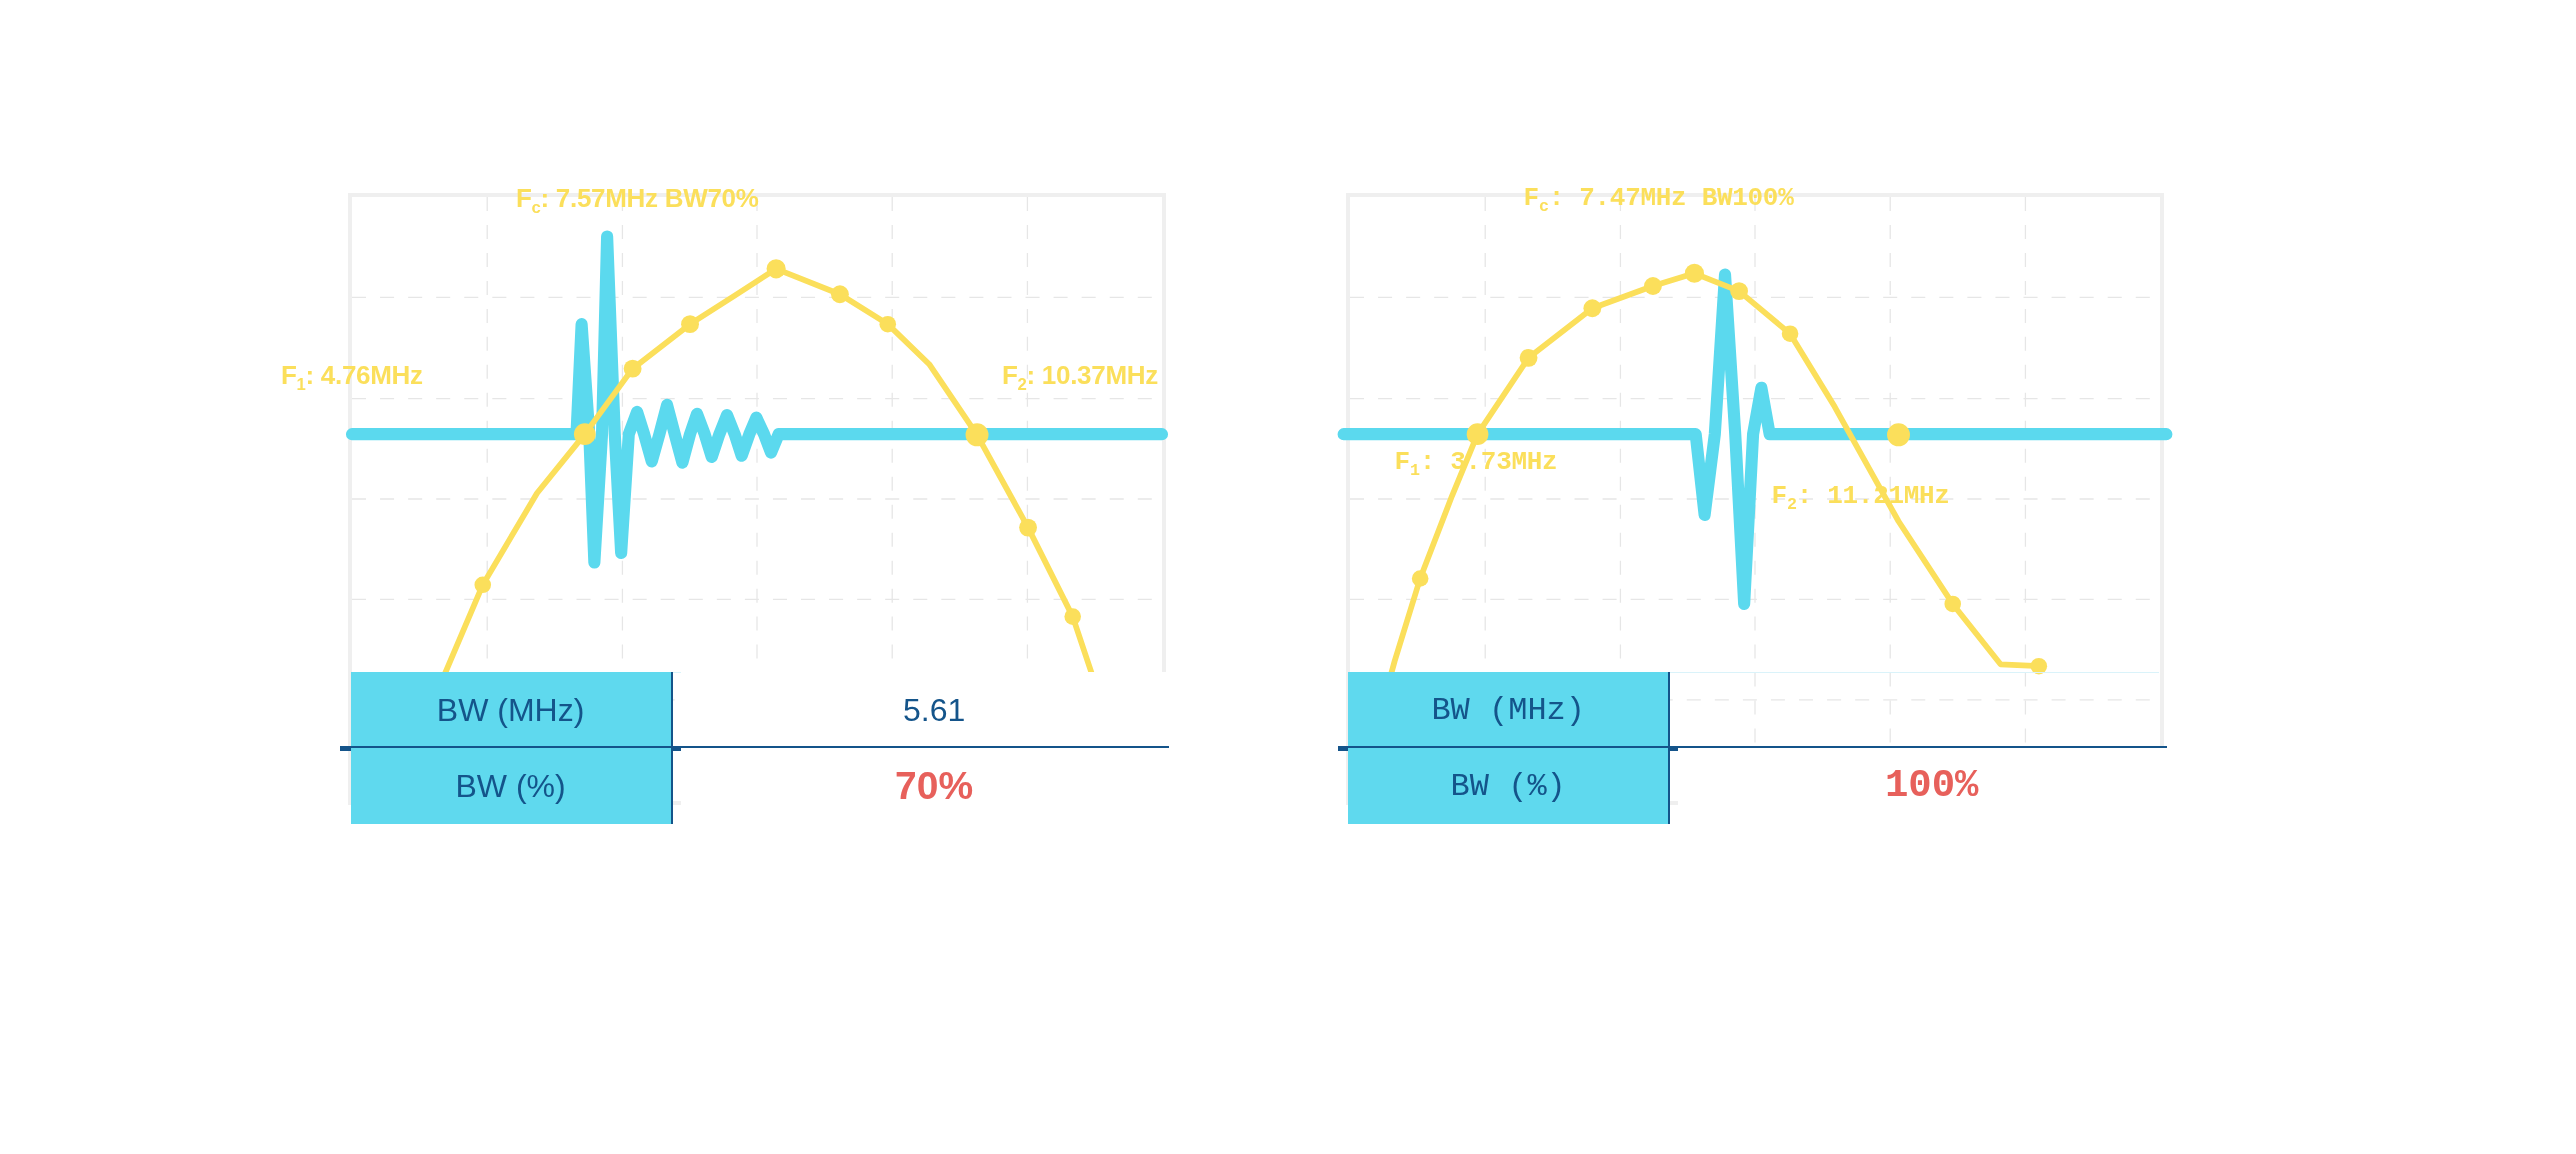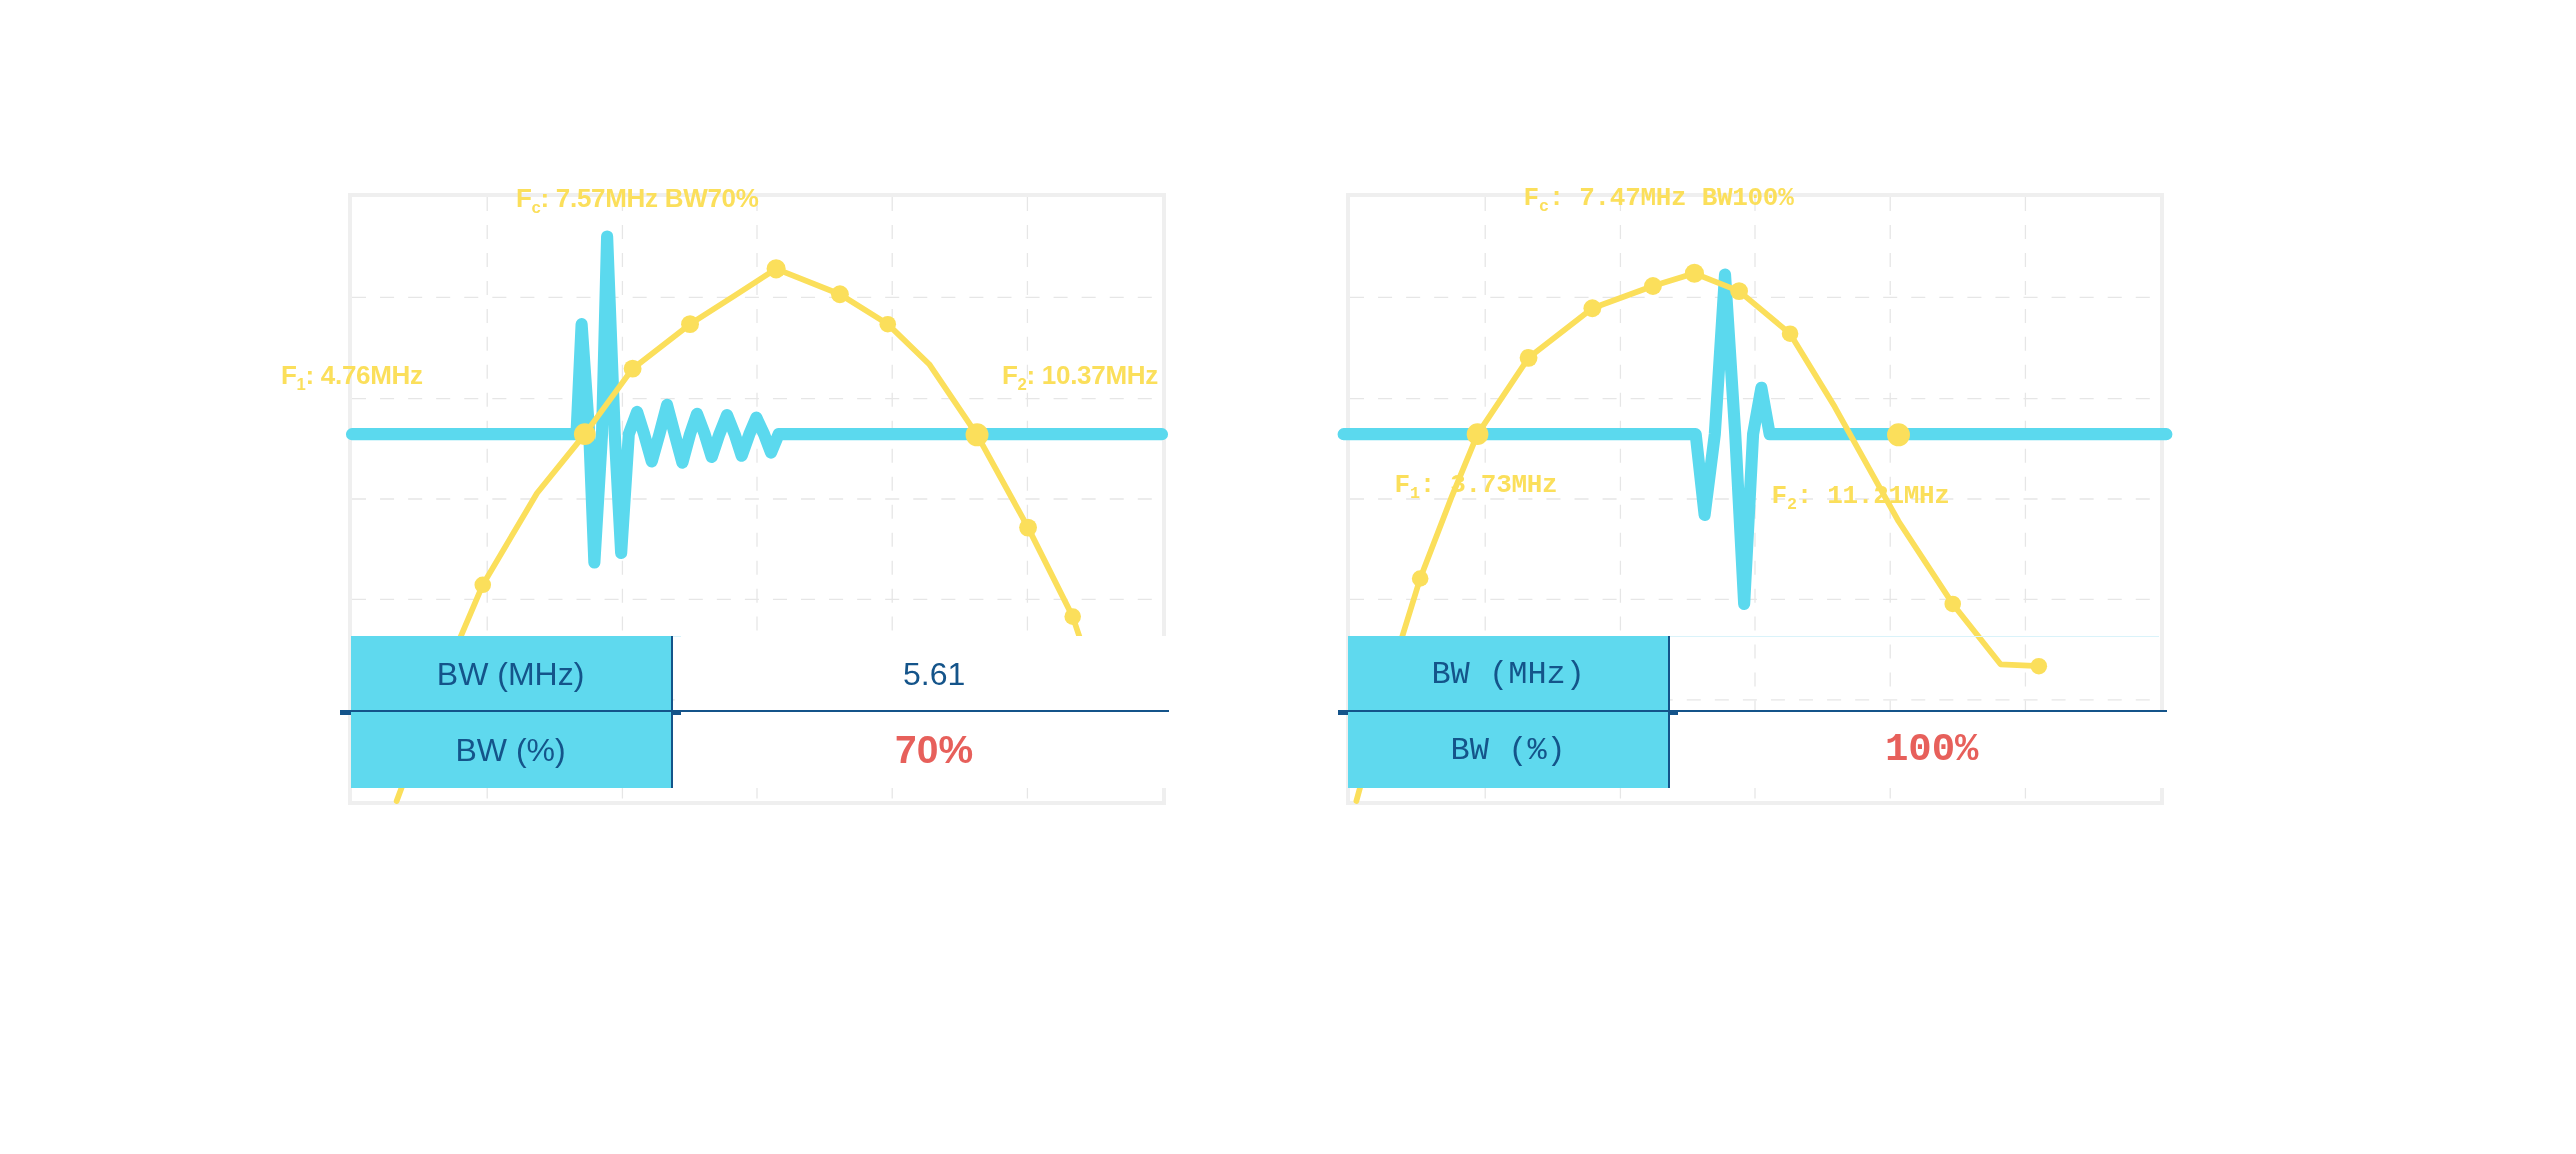--- a/index.html
+++ b/index.html
@@ -64,21 +64,21 @@
     font-weight: 700;
     vertical-align: baseline;
     position: relative;
     top: 5.8px;
   }
 
   
   .bw-table {
     position: absolute;
     left: 2.6px;
-    top: 636px;
+    top: 672px;
     width: 837px;
     height: 153px;
   }
   .bw-row {
     display: flex;
     flex-direction: row;
     height: 76px;
     position: relative;
   }
   .bw-key {
@@ -245,21 +245,21 @@
           <circle cx="860" cy="374" r="18"></circle>
           <circle cx="945" cy="640" r="13"></circle>
           <circle cx="1080" cy="738" r="13"></circle>
         </g>
       </svg>
 
       <div class="annot" style="left:174px; top:-14px;">
         <span>F</span><sub>c</sub><span>: 7.47MHz BW100%</span>
       </div>
 
-      <div class="annot" style="left:45px; top:273px;">
+      <div class="annot" style="left:45px; top:250px;">
         <span>F</span><sub>1</sub><span>: 3.73MHz</span>
       </div>
 
       <div class="annot" style="left:422px; top:276px;margin-top:8px;">
         <span>F</span><sub>2</sub><span>: 11.21MHz</span>
       </div>
     </div>
 
     <div class="bw-table">
       <div class="bw-topline"></div>

